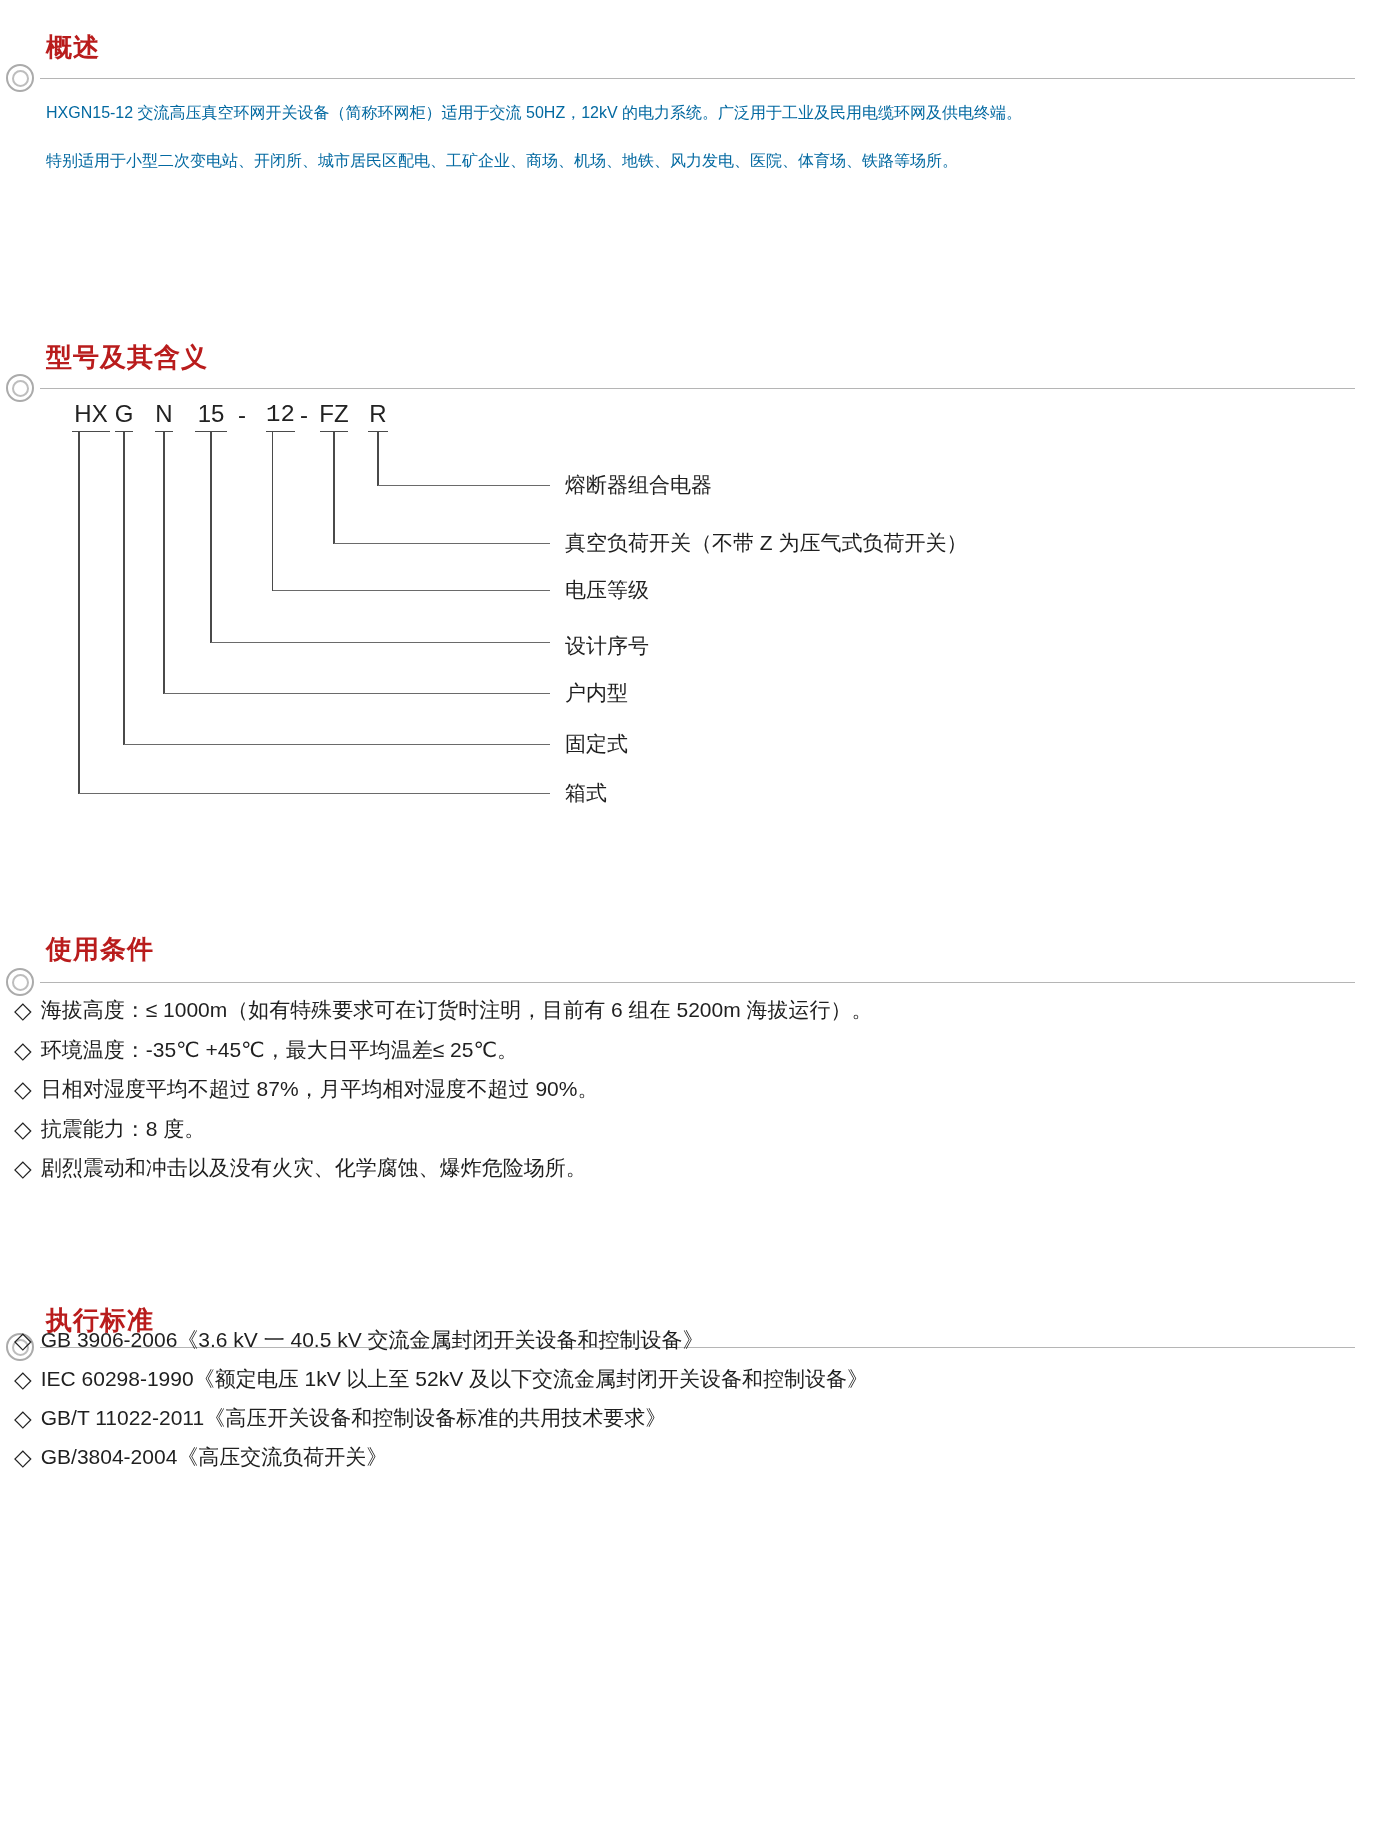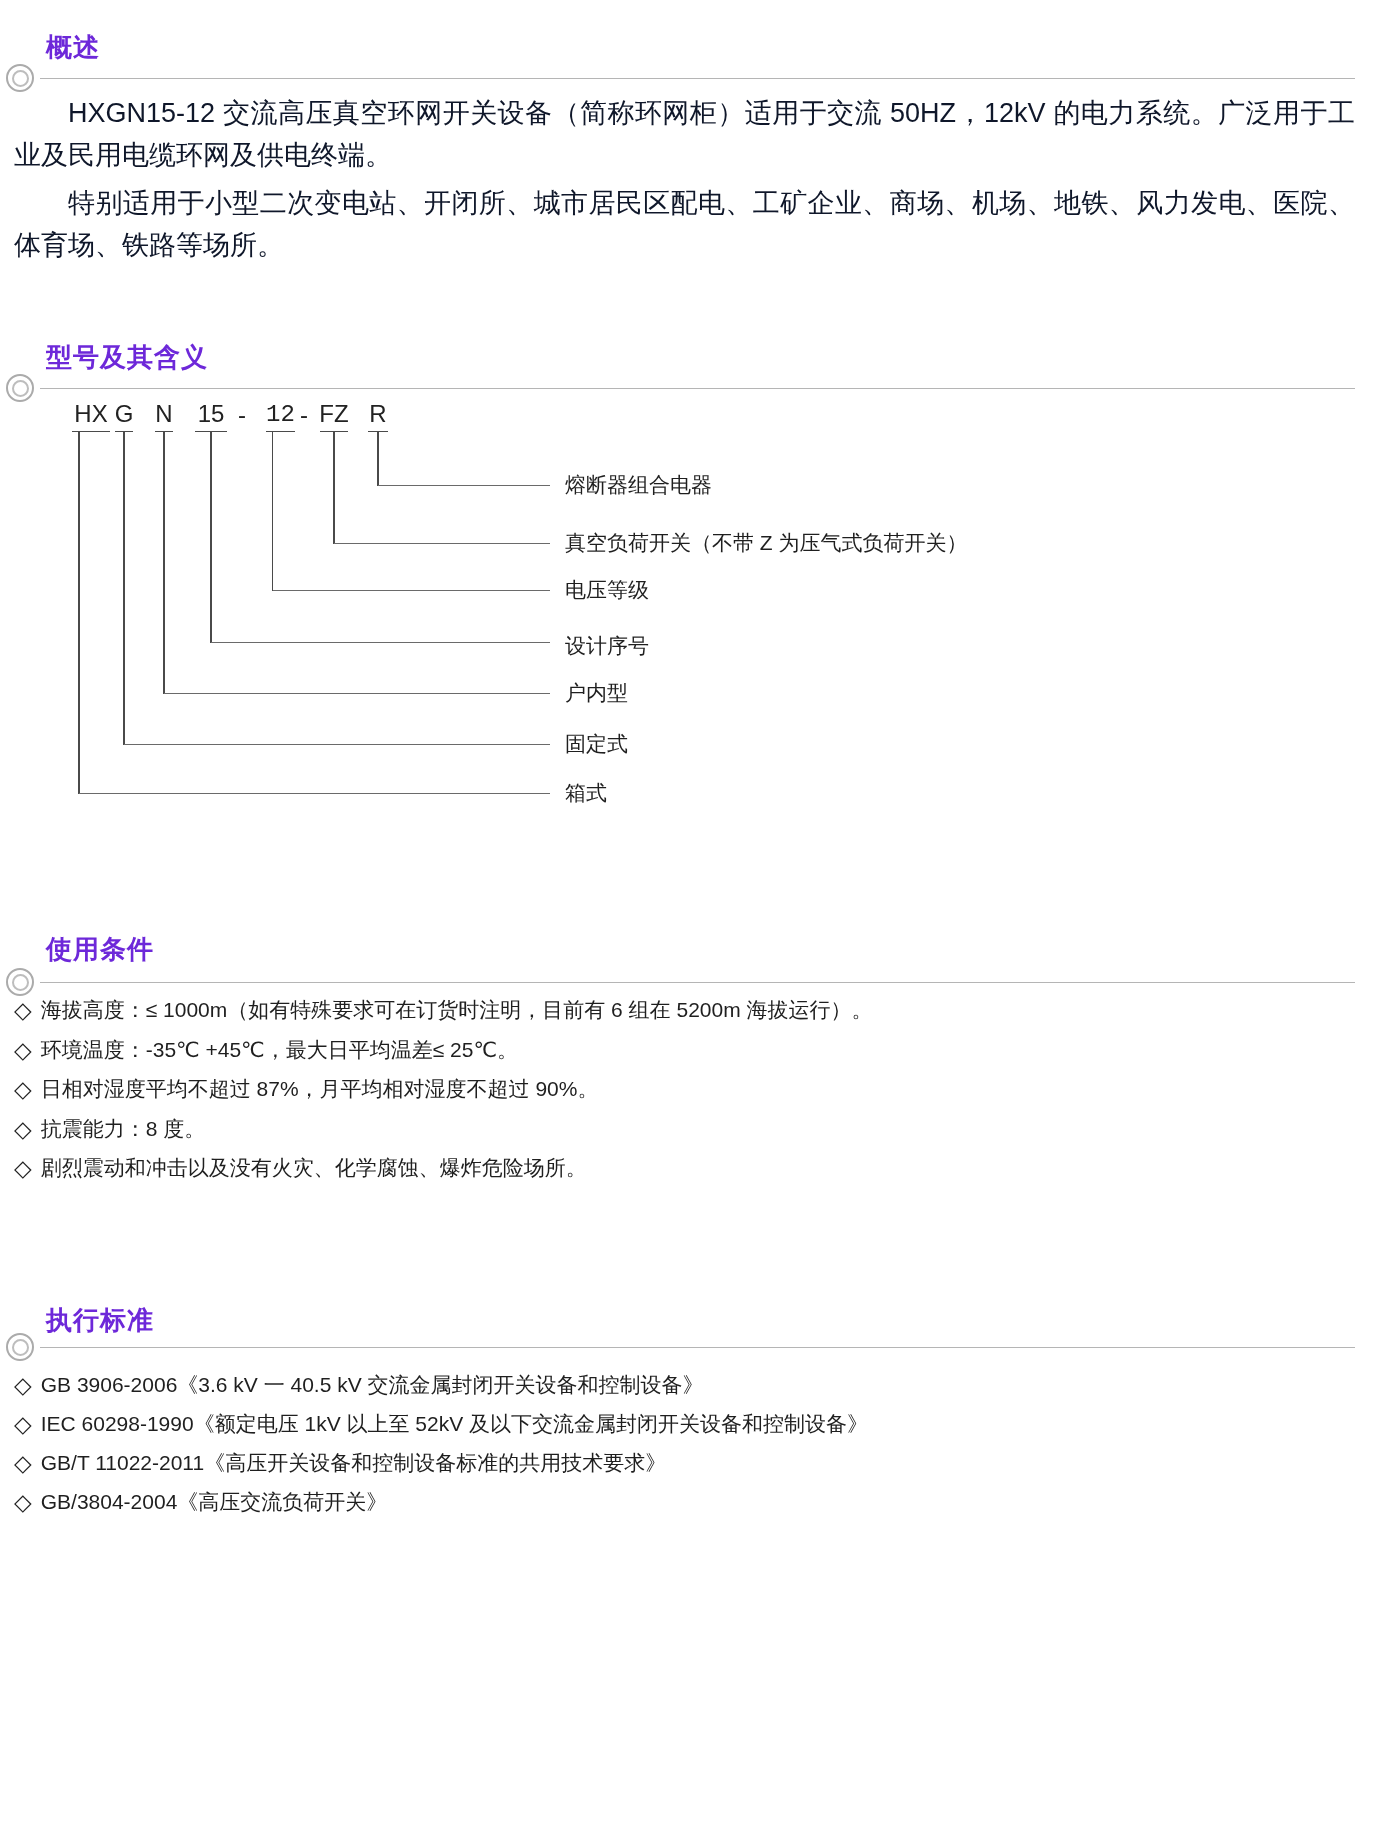--- a/index.html
+++ b/index.html
@@ -6,43 +6,43 @@
   body{
     width:1373px;height:1848px;
     background:#ffffff;
     font-family:"Liberation Sans","DejaVu Sans",sans-serif;
     position:relative;overflow:hidden;
     color:#1f1f1f;
   }
   
   .sec-title{
     position:absolute;left:46px;margin:0;
-    font-size:26px;font-weight:bold;color:#6d28d9;
+    font-size:26px;font-weight:bold;color:#b91c1c;
     letter-spacing:1px;white-space:nowrap;
   }
   .sec-rule{
     position:absolute;left:40px;right:18px;height:0;
     border-top:1px solid #b5b5b5;
   }
   .ring{
     position:absolute;left:6px;width:28px;height:28px;
     border:2px solid #ababab;border-radius:50%;
     background:#ffffff;
     display:flex;align-items:center;justify-content:center;
     box-sizing:border-box;
   }
   .ring-inner{
     width:17px;height:17px;border:2px solid #bdbdbd;border-radius:50%;
     box-sizing:border-box;
   }
   
   .para-block{position:absolute;left:14px;right:18px;top:92px;}
   .para-block p{
-    margin:0;font-size:27px;line-height:42px;
-    text-indent:2em;text-align:justify;color:#0f172a;
+    margin:0;font-size:16px;line-height:42px;
+    text-indent:2em;text-align:justify;color:#0369a1;
   }
   
   .dg-token{
     position:absolute;top:402px;height:30px;box-sizing:border-box;
     display:flex;align-items:flex-end;justify-content:center;
     font-size:24px;color:#222;padding-bottom:3px;
     border-bottom:1.5px solid #4a4a4a;white-space:nowrap;
   }
   .dg-token.dash{border-bottom:none;}
   .dg-v{position:absolute;width:1.5px;background:#4a4a4a;}
@@ -144,21 +144,21 @@
       <span class="diamond">◇</span><span>剧烈震动和冲击以及没有火灾、化学腐蚀、爆炸危险场所。</span>
     </li>
   </ul>
 
 <h2 class="sec-title" style="top:1303px;">执行标准</h2>
 <div class="ring" style="top:1333px;">
   <div class="ring-inner"></div>
 </div>
 <div class="sec-rule" style="top:1347px;"></div>
 
-<ul class="blist standards" style="top:1365px;">
+<ul class="blist standards" style="top:1320px;">
 
     <li>
       <span class="diamond">◇</span><span>GB 3906-2006《3.6 kV 一 40.5 kV 交流金属封闭开关设备和控制设备》</span>
     </li>
 
     <li>
       <span class="diamond">◇</span><span>IEC 60298-1990《额定电压 1kV 以上至 52kV 及以下交流金属封闭开关设备和控制设备》</span>
     </li>
 
     <li>

